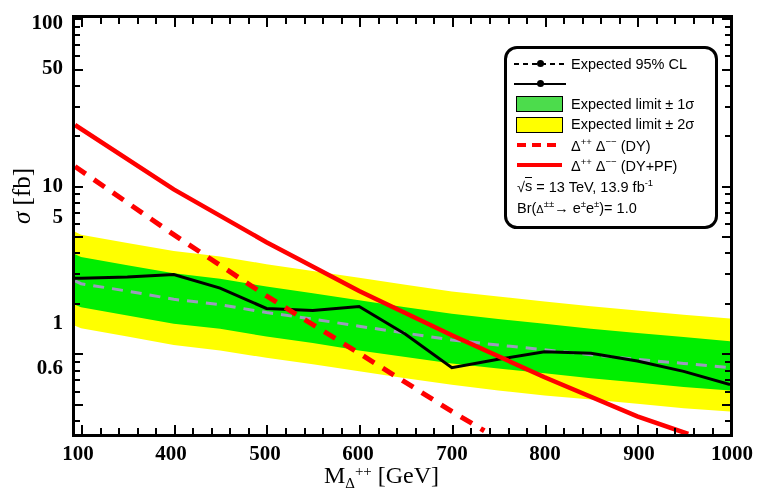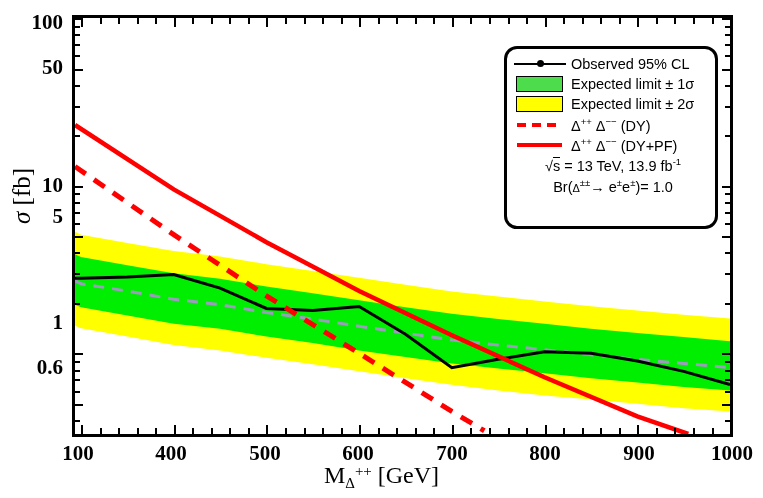--- a/index.html
+++ b/index.html
@@ -65,21 +65,21 @@
   .ltext .small{font-size:11px;}
 
   .key-dashline{position:absolute;left:0;top:8px;width:52px;height:2px;
      background:repeating-linear-gradient(to right,#000 0 5px,transparent 5px 9px);}
   .key-solidline{position:absolute;left:0;top:8px;width:52px;height:2px;background:#000;}
   .key-dot{position:absolute;left:23px;top:5px;width:7px;height:7px;border-radius:50%;background:#000;}
   .key-swatch{position:absolute;left:2px;top:1px;width:47px;height:16px;border:1.5px solid #000;box-sizing:border-box;}
   .key-redsolid{position:absolute;left:3px;top:7px;width:45px;height:4px;background:#ff0000;}
   .key-reddash{position:absolute;left:3px;top:7px;width:45px;height:4px;
      background:repeating-linear-gradient(to right,#ff0000 0 9px,transparent 9px 15px);}
-  .lrow.textonly{height:21px;justify-content:center;}
+  .lrow.textonly{height:21px;}
   .sqrt-ov{border-top:1.2px solid #000;padding-top:0px;}
 </style>
 </head>
 <body>
 
 <div id="root">
 
   <div id="yaxis-title">
     <span>σ</span>
     <span class="unit">[fb]</span>
@@ -239,27 +239,33 @@
         <div class="tick xt minor" style="left: 617.9px; top: 0px;"></div>
         <div class="tick x minor" style="left: 636.5px; top: 410px;"></div>
         <div class="tick xt minor" style="left: 636.5px; top: 0px;"></div>
         <div class="tick x major" style="left: 655px; top: 407px;"></div>
         <div class="tick xt major" style="left: 655px; top: 0px;"></div>
       </div>
   </div>
 
   <div id="legend">
 
+    <div class="lrow">
+      <span class="lkey">
+        <span class="key-dashline"></span>
+          <span class="key-dot"></span>
+      </span>
+      <span class="ltext">Expected 95% CL</span>
+    </div>
 
     <div class="lrow">
       <span class="lkey">
         <span class="key-solidline"></span>
           <span class="key-dot"></span>
       </span>
-      <span class="ltext">Observed 95% CL</span>
     </div>
 
     <div class="lrow">
       <span class="lkey">
         <span class="key-swatch" style="background:#4cdc4c;"></span>
       </span>
       <span class="ltext">Expected limit ± 1σ</span>
     </div>
 
     <div class="lrow">

